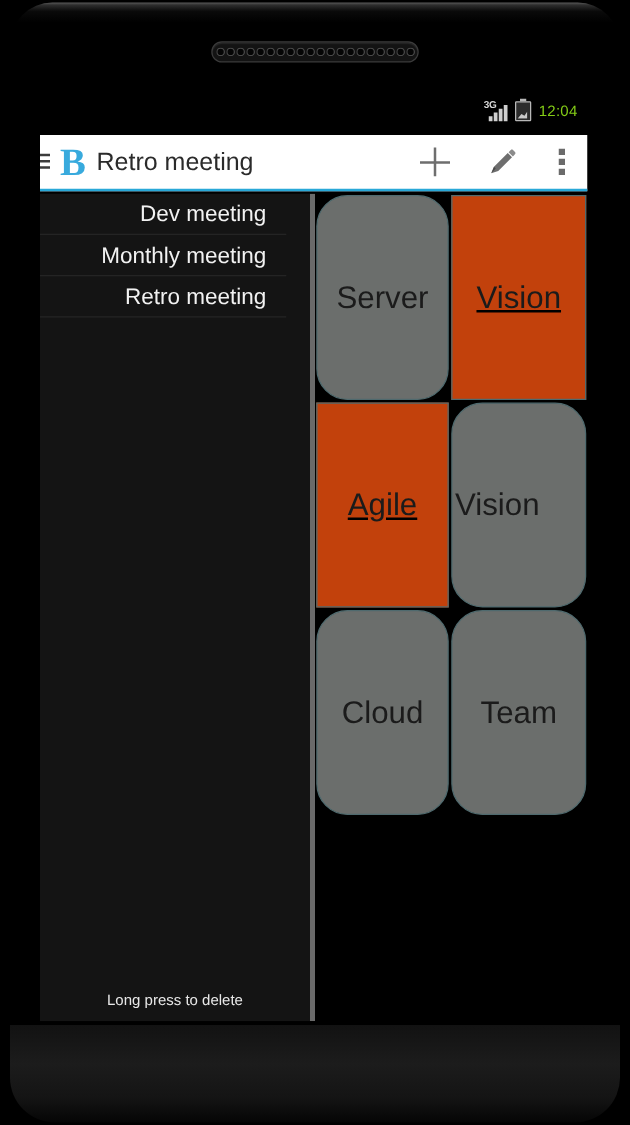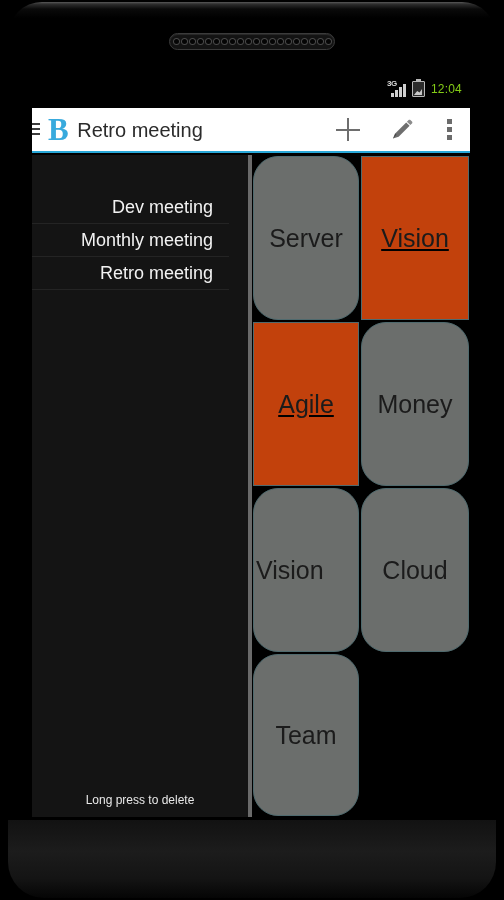--- a/index.html
+++ b/index.html
@@ -287,21 +287,20 @@
     height: 662px;
     background: #141414;
     flex: 0 0 220px;
     overflow: hidden;
   }
   #meeting-list {
     position: absolute;
     left: 0;
     top: 0;
     width: 197px;
-    margin-top: 36px;
   }
   .meeting-item {
     height: 33px;
     display: flex;
     align-items: center;
     justify-content: flex-end;
     padding-right: 16px;
     box-sizing: border-box;
     border-bottom: 1px solid #242424;
     color: #f2f2f2;
@@ -452,23 +451,20 @@
       <div id="tile-grid">
           <div class="tile gray">
             <span class="tile-label">Server</span>
           </div>
           <div class="tile green">
             <span class="tile-label">Vision</span>
           </div>
           <div class="tile green">
             <span class="tile-label">Agile</span>
           </div>
-          <div class="tile gray">
-            <span class="tile-label">Money</span>
-          </div>
           <div class="tile gray overflow-label">
             <span class="tile-label">Vision</span>
           </div>
           <div class="tile gray">
             <span class="tile-label">Cloud</span>
           </div>
           <div class="tile gray">
             <span class="tile-label">Team</span>
           </div>
         </div>

